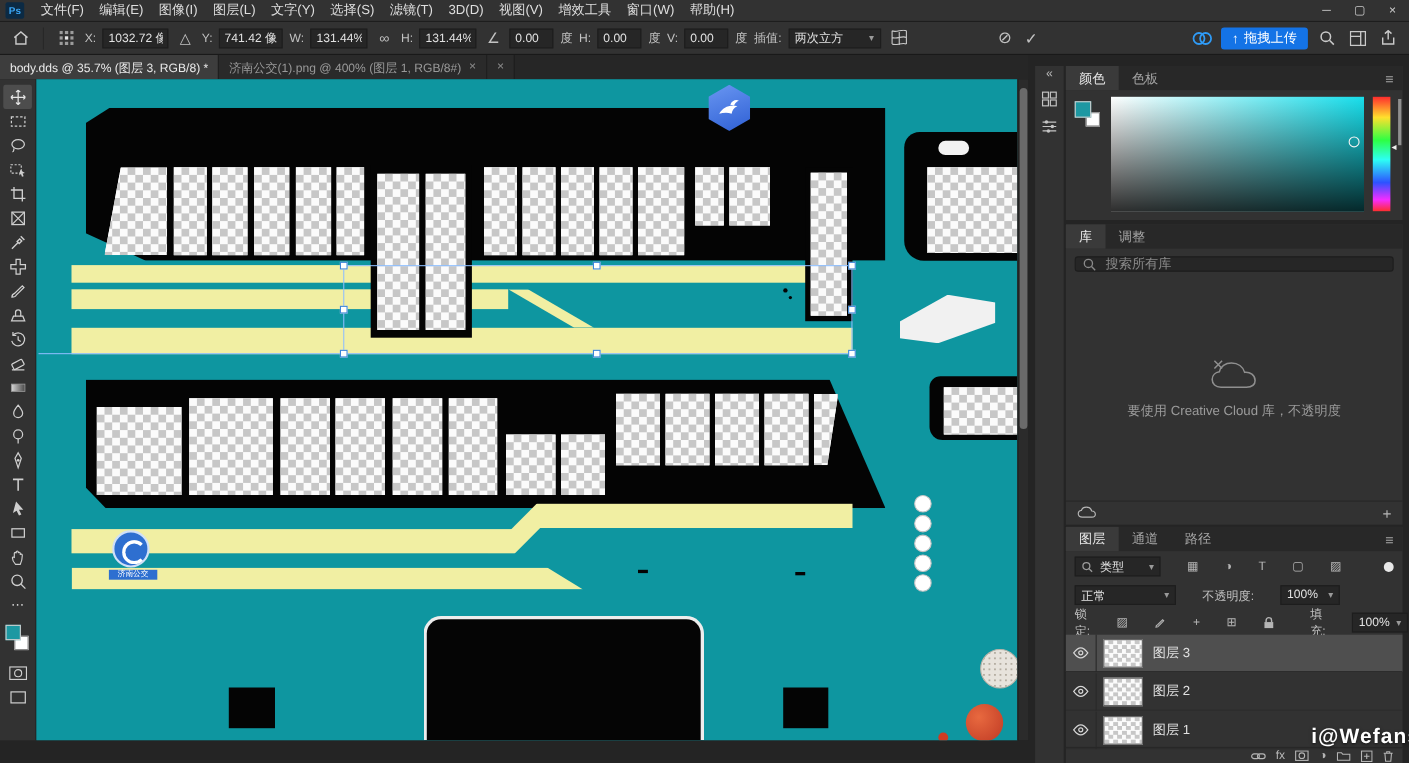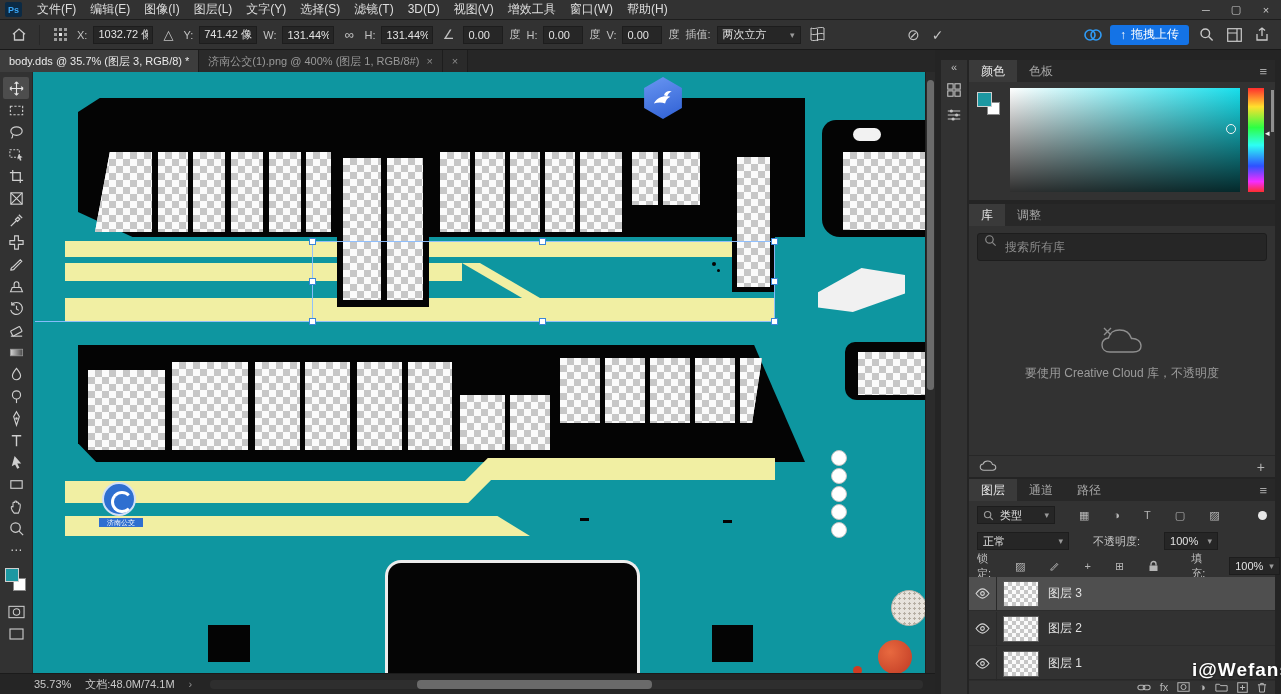--- a/index.html
+++ b/index.html
@@ -69,21 +69,21 @@
   .swatch-pair{position:absolute;left:8px;top:32px;width:26px;height:26px;}
   .swatch-bg{position:absolute;left:10px;top:10px;width:13px;height:13px;background:#fff;border:1px solid #8a8a8a;box-sizing:border-box;}
   .swatch-fg{position:absolute;left:0;top:0;width:15px;height:15px;border:1px solid #cfcfcf;box-sizing:border-box;}
   .grad-field{position:absolute;left:41px;top:28px;width:230px;height:104px;background:linear-gradient(to bottom,rgba(0,0,0,0) 0%,rgba(0,0,0,.82) 100%),linear-gradient(to right,#ffffff,#18dfec);}
   .grad-marker{position:absolute;width:10px;height:10px;border:1px solid #f4f4f4;border-radius:50%;box-sizing:border-box;}
   .hue-bar{position:absolute;left:279px;top:28px;width:16px;height:104px;background:linear-gradient(to bottom,#ff2d2d 0%,#ffe02d 18%,#2dff44 38%,#2dfff4 55%,#2d52ff 75%,#f42dff 90%,#ff2d2d 100%);}
   .hue-marker{position:absolute;left:296px;top:68px;color:#f0f0f0;font-size:9px;}
   .mini-scroll{position:absolute;left:302px;top:30px;width:3px;height:42px;background:#909090;}
 
   
-  .lib-search{position:absolute;left:8px;top:29px;width:290px;height:28px;background:#262626;border:1px solid #1d1d1d;box-sizing:border-box;border-radius:3px;display:flex;gap:6px;padding:0 6px;}
+  .lib-search{position:absolute;left:8px;top:29px;width:290px;height:14px;background:#262626;border:1px solid #1d1d1d;box-sizing:border-box;border-radius:3px;display:flex;align-items:center;gap:6px;padding:0 6px;}
   .lib-search input{flex:1;background:transparent;border:0;outline:0;color:#cfcfcf;font-size:12px;font-family:inherit;}
   .lib-search input::placeholder{color:#8a8a8a;}
   .lib-msg{position:absolute;left:0;width:306px;text-align:center;color:#9b9b9b;font-size:12px;line-height:15px;}
   .lib-bottom{position:absolute;left:0;top:251px;width:306px;height:22px;border-top:1px solid #272727;box-sizing:border-box;display:flex;align-items:center;padding:0 10px;color:#b5b5b5;}
 
   
   .lr-row{position:absolute;left:8px;right:8px;height:20px;display:flex;align-items:center;gap:24px;font-size:11px;color:#c2c2c2;}
   .layer-row{position:absolute;left:0;width:306px;height:34px;display:flex;align-items:center;border-bottom:1px solid #2c2c2c;box-sizing:border-box;}
   .layer-row.selected{background:#4f4f4f;}
   .eye-cell{width:28px;height:34px;display:flex;align-items:center;justify-content:center;border-right:1px solid #292929;box-sizing:border-box;}
@@ -508,28 +508,20 @@
             </svg>
           </span>
       </div>
     </div>
 
     <div class="vscroll">
       <div class="thumb"></div>
     </div>
   </div>
 
-  <footer class="statusbar">
-    <span>35.73%</span>
-    <span>文档:48.0M/74.1M</span>
-    <span style="color:#8f8f8f">›</span>
-    <div class="hscroll">
-      <div class="thumb"></div>
-    </div>
-  </footer>
 
   <div class="rightcol">
 
     <div class="dock">
       <span class="collapse">«</span>
       <span>
           <svg width="16" height="16" viewBox="0 0 18 18" fill="none" stroke="#c4c4c4" stroke-width="1.2">
             <rect x="2" y="2" width="6" height="6"></rect>
             <rect x="10" y="2" width="6" height="6"></rect>
             <rect x="2" y="10" width="6" height="6"></rect>

